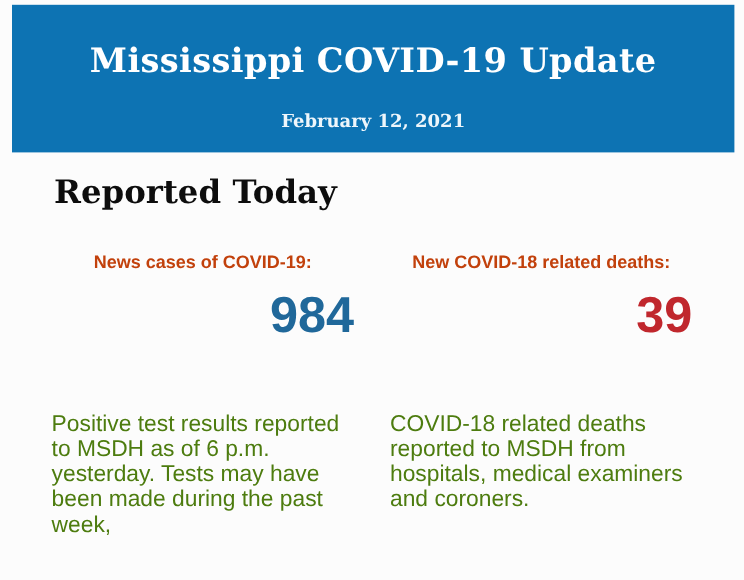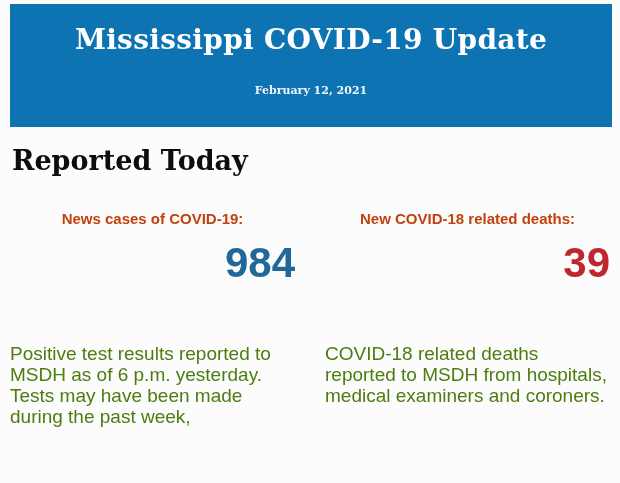--- a/index.html
+++ b/index.html
@@ -18,40 +18,40 @@
     height: 483px;
     box-sizing: border-box;
   }
   .banner {
     margin: 4px 8px 0 10px;
     height: 123px;
     box-sizing: border-box;
     background: #0d73b3;
     color: #ffffff;
     text-align: center;
-    padding-top: 17px;
+    padding-top: 28px;
   }
   .banner h1 {
     font-family: "DejaVu Serif", serif;
     font-weight: bold;
     font-size: 28px;
     line-height: 37px;
     margin: 0;
     letter-spacing: 0.3px;
   }
   .banner .date {
     font-family: "DejaVu Serif", serif;
     font-weight: bold;
-    font-size: 11px;
+    font-size: 15px;
     line-height: 15px;
     margin-top: 25px;
     color: #eef6fb;
   }
   main {
-    padding: 0 10px;
+    padding: 0 43px;
   }
   .section-heading {
     font-family: "DejaVu Serif", serif;
     font-weight: bold;
     font-size: 27px;
     line-height: 34px;
     color: #0d0d0d;
     margin: 17px 0 0 2px;
   }
   .stats {

